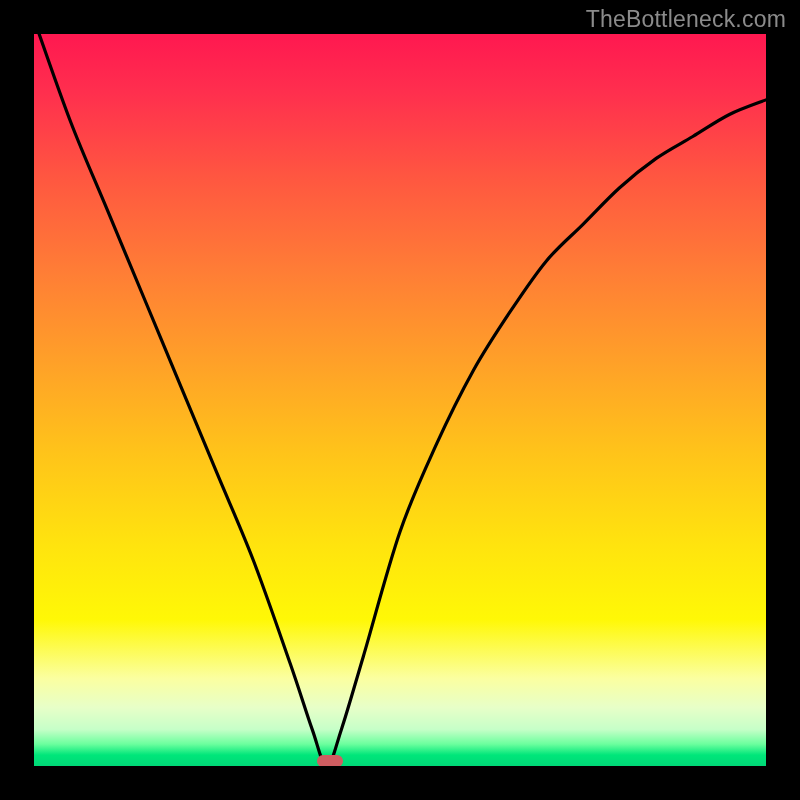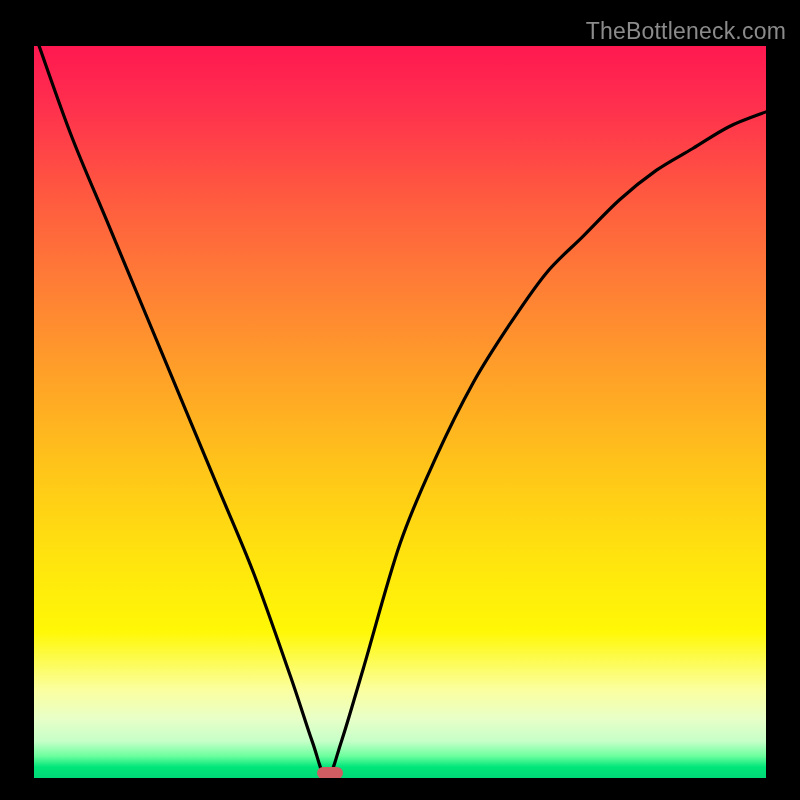--- a/index.html
+++ b/index.html
@@ -6,21 +6,21 @@
     margin: 0;
     padding: 0;
     width: 800px;
     height: 800px;
     overflow: hidden;
     background: #000;
     font-family: Arial, Helvetica, sans-serif;
   }
   .frame {
     position: absolute;
-    top: 12px;
+    top: 0;
     left: 0;
     width: 800px;
     height: 575px;
     background: #000;
   }
   .plot-area {
     position: absolute;
     top: 34px;
     left: 34px;
     width: 732px;

